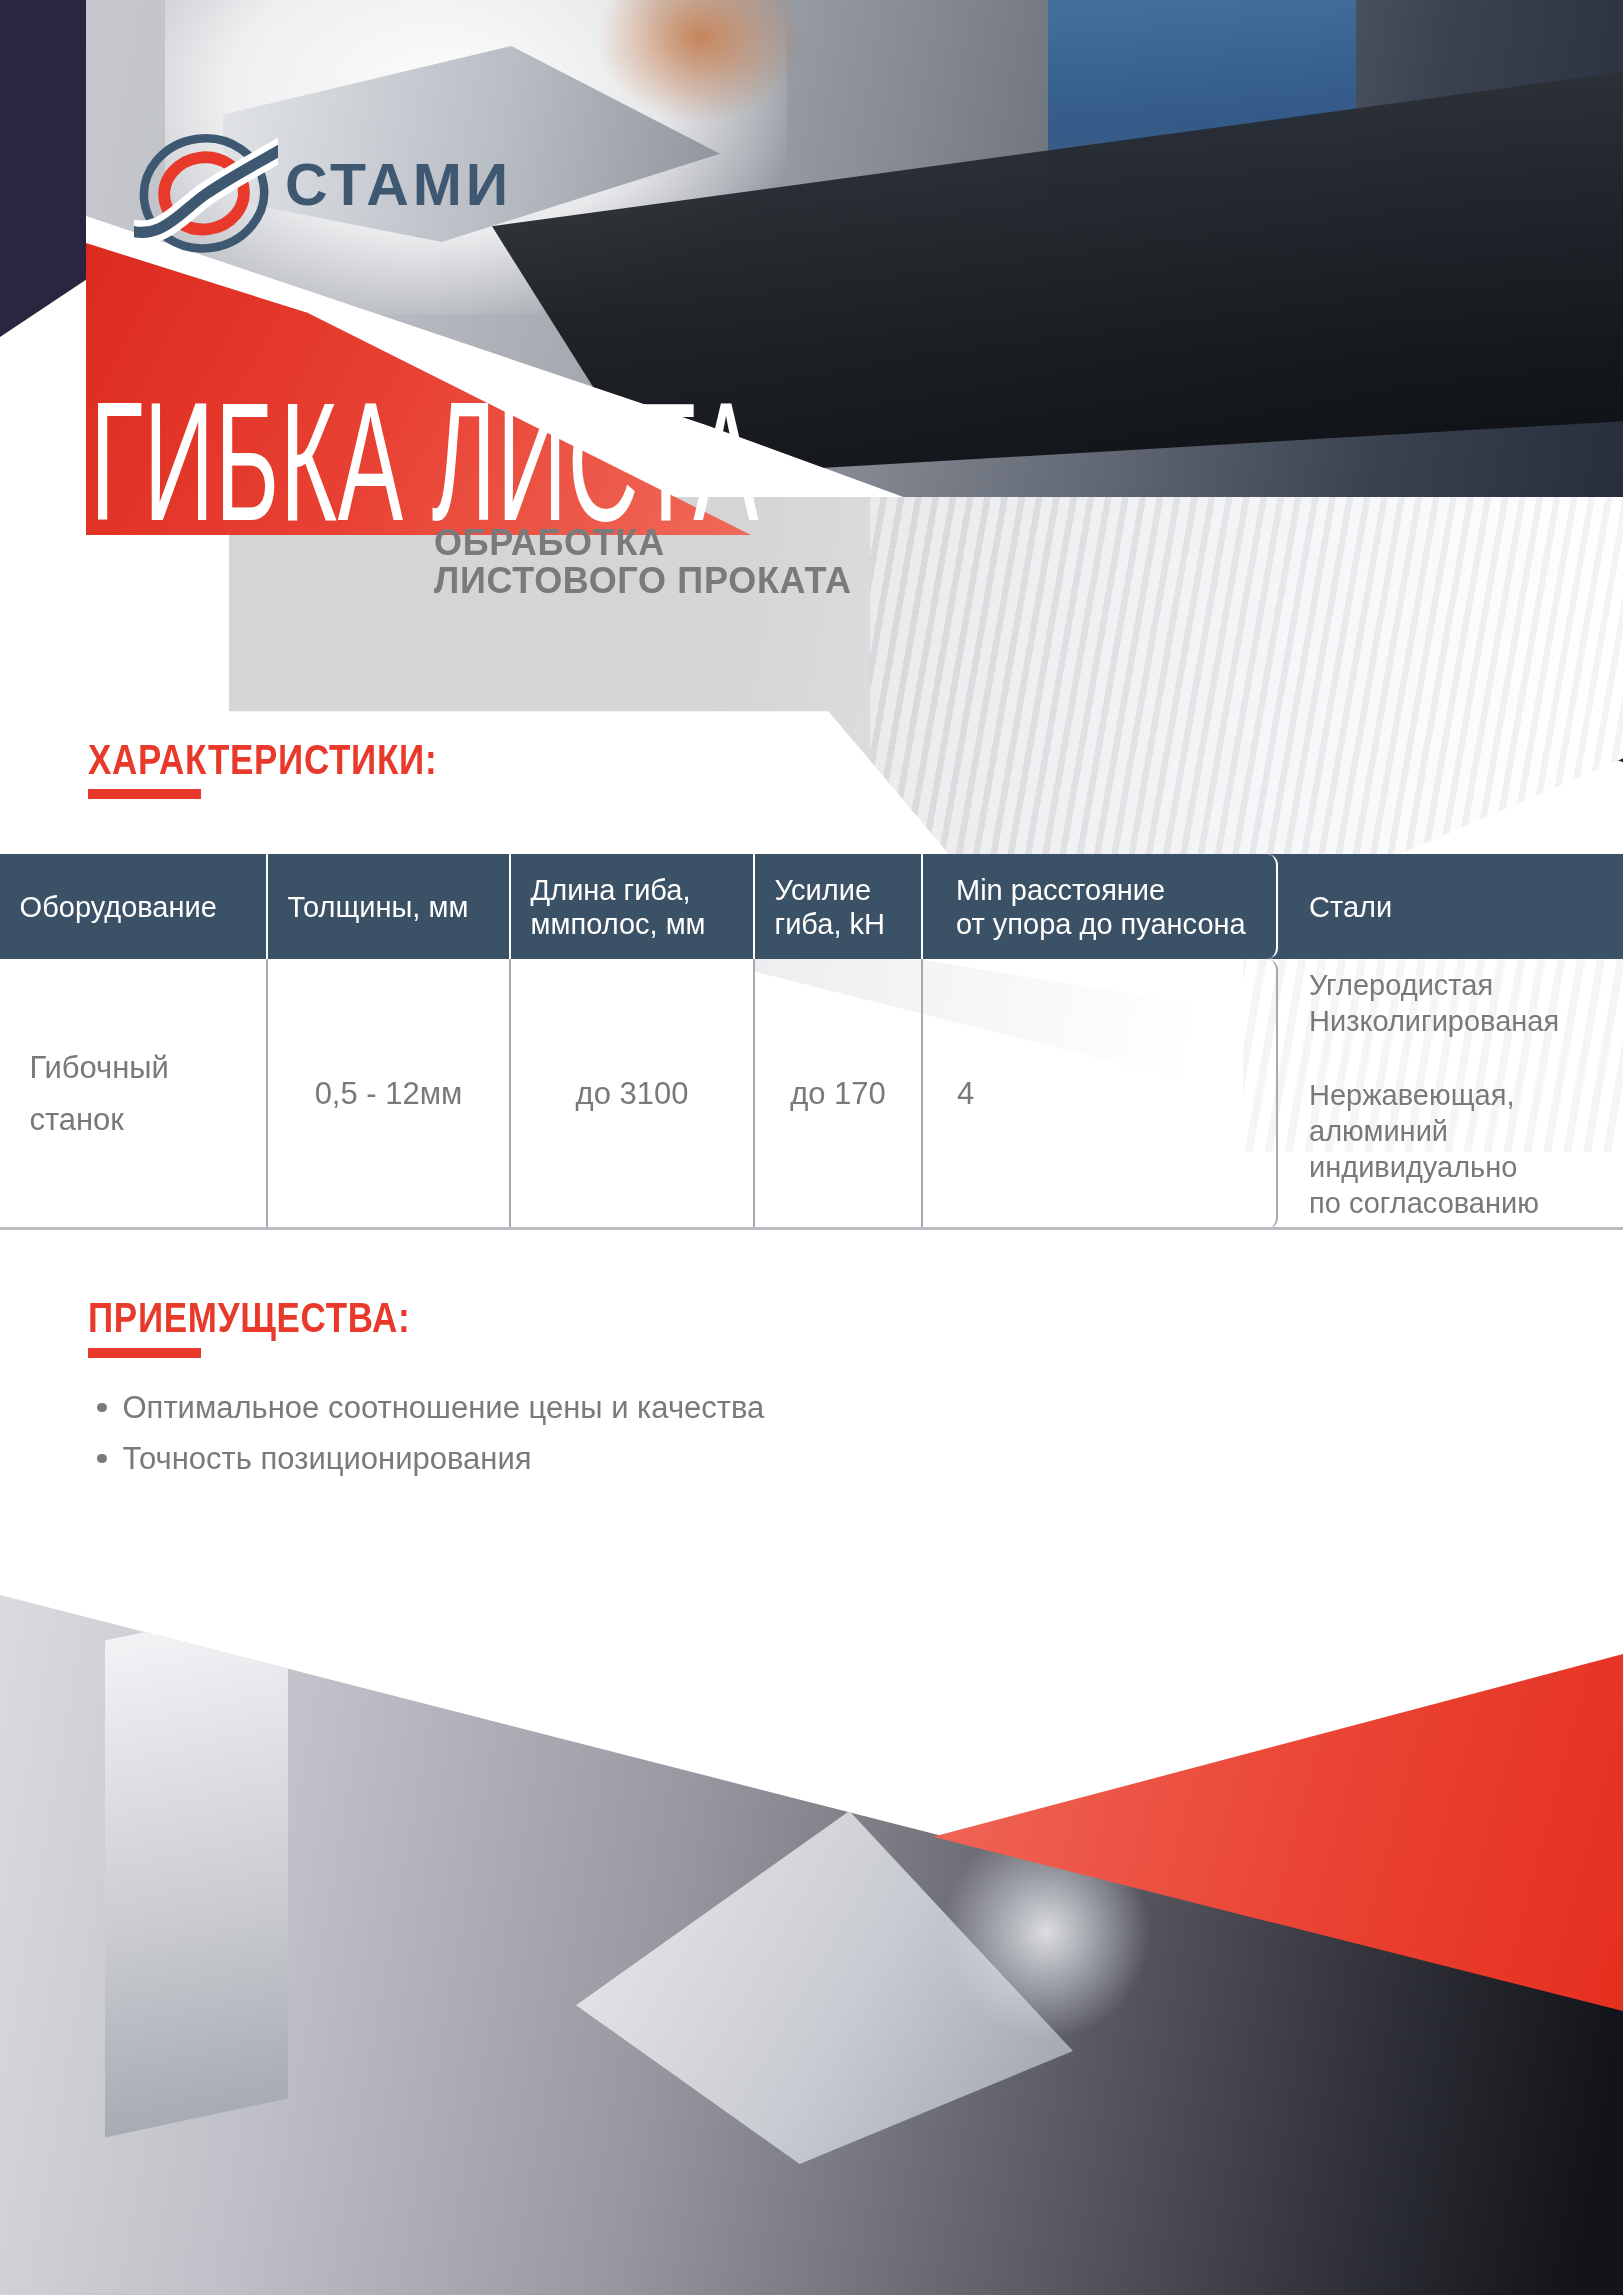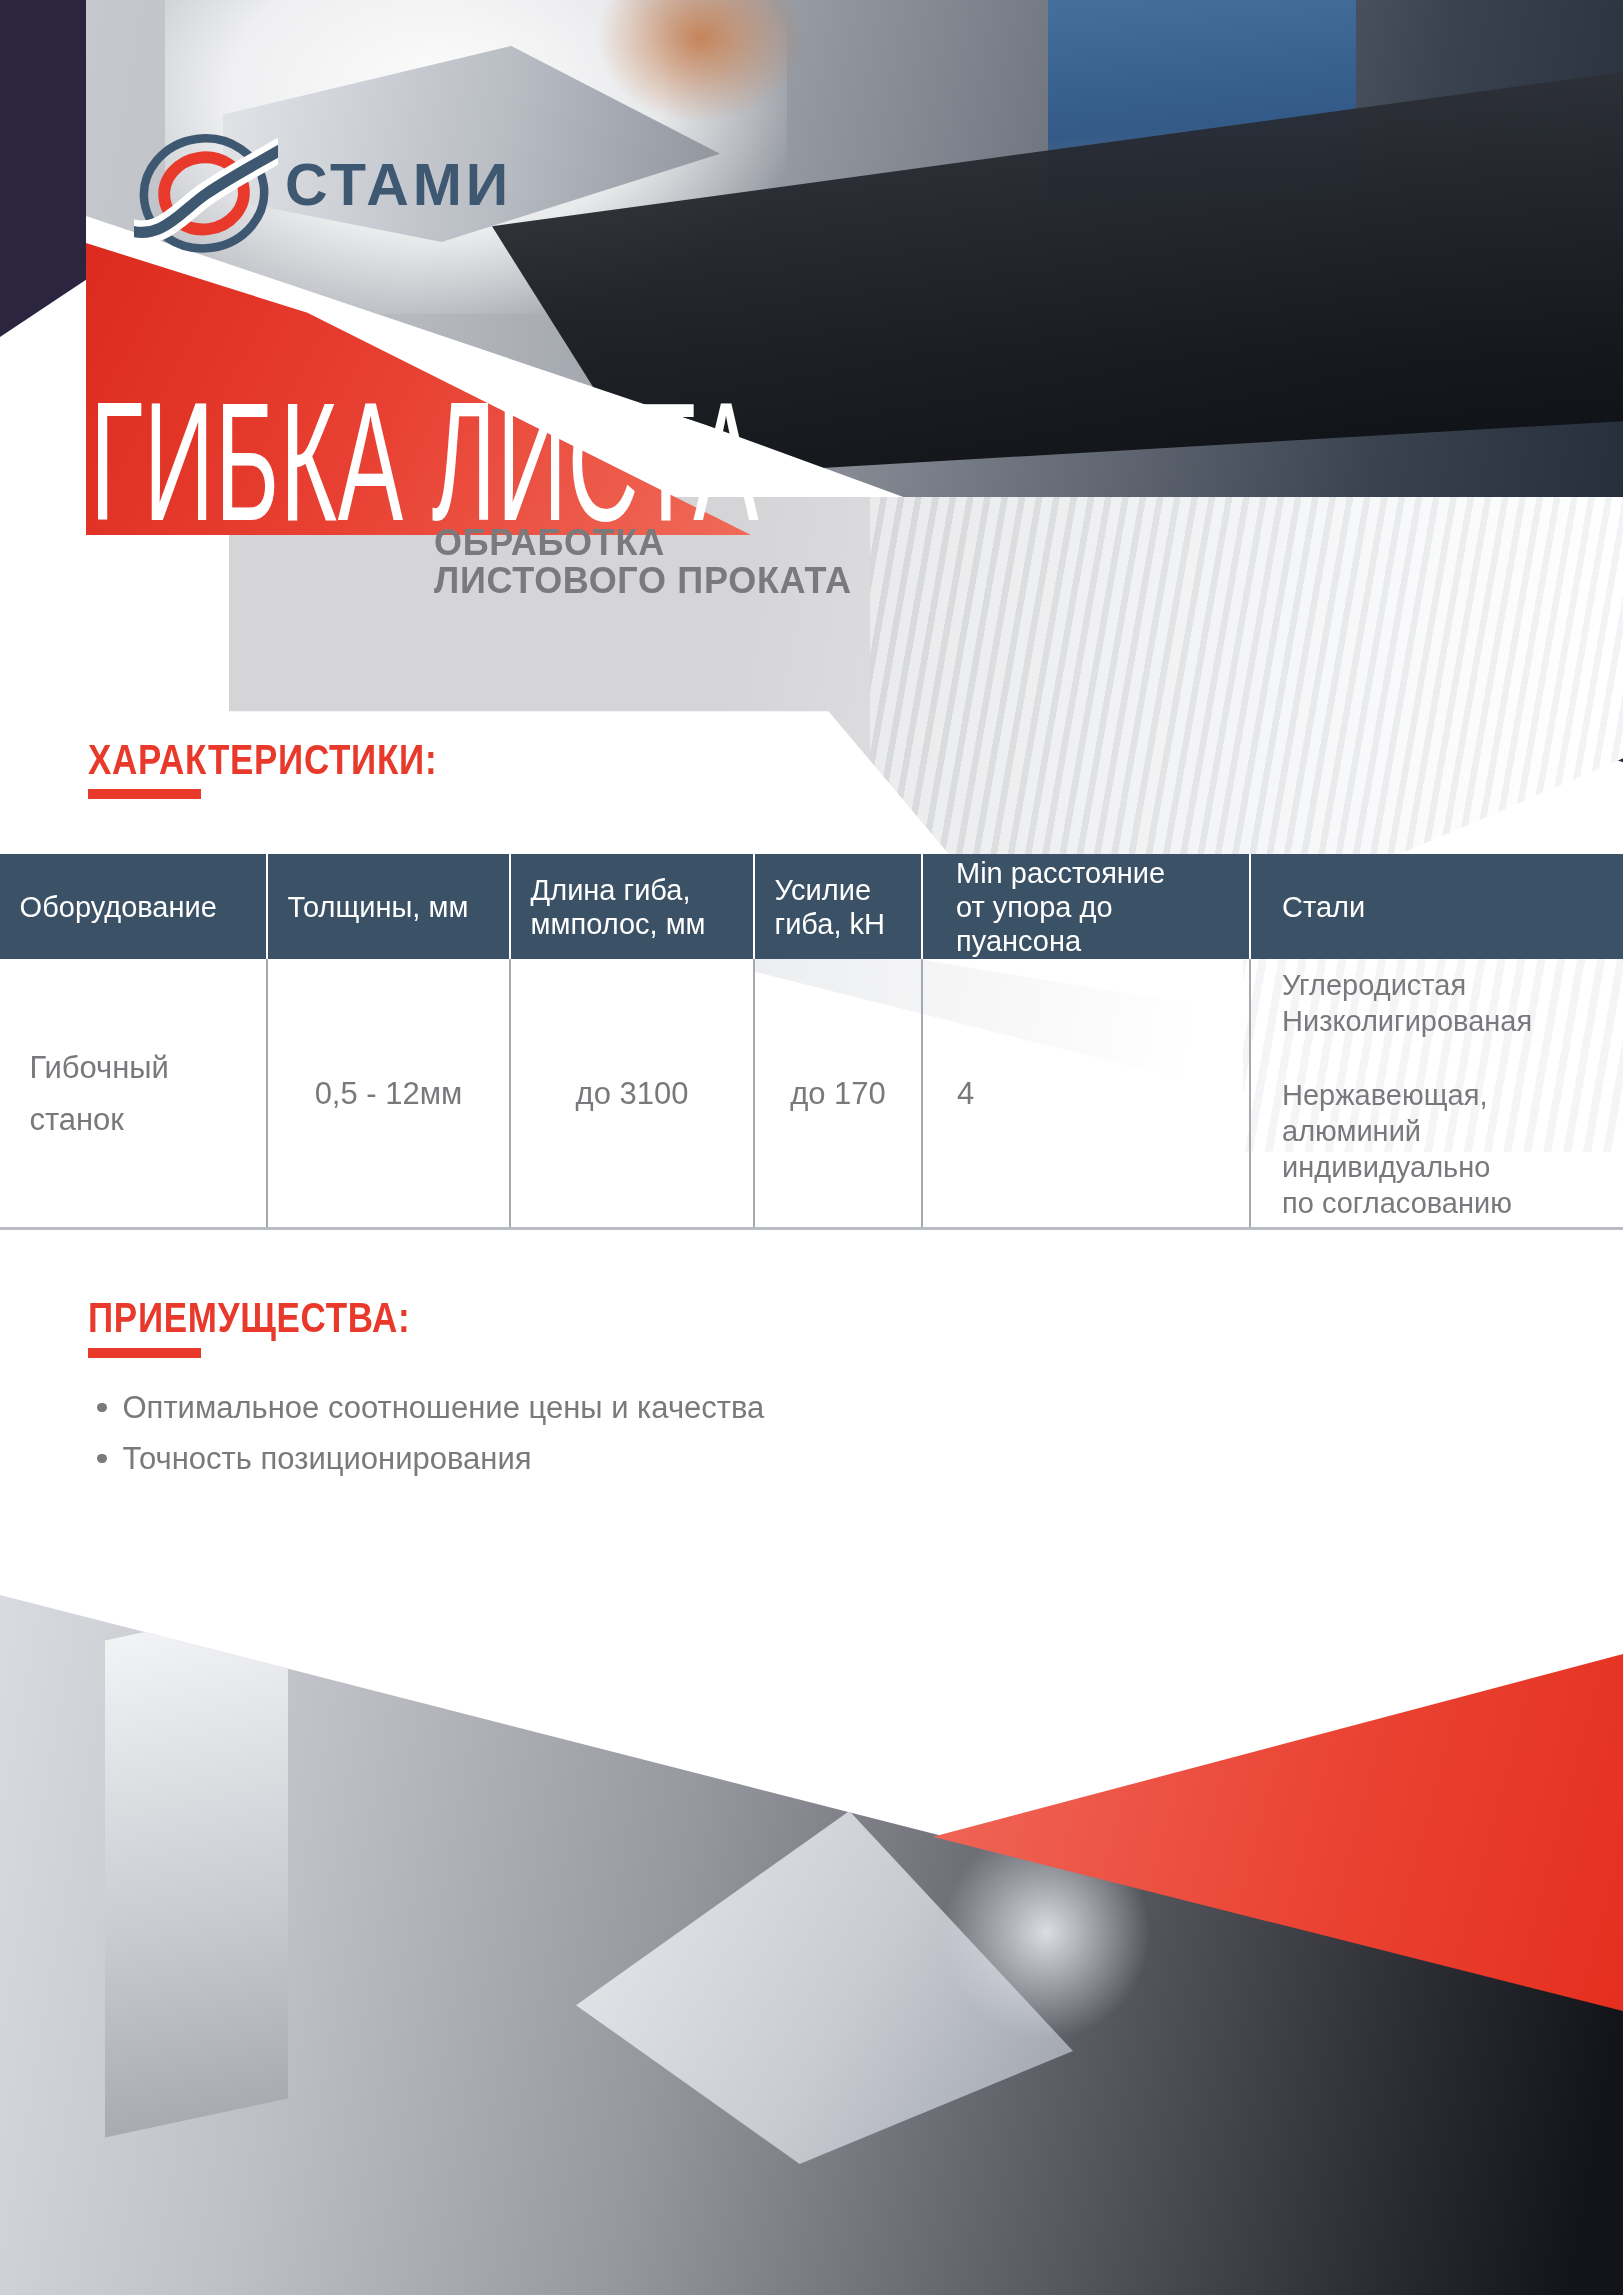--- a/index.html
+++ b/index.html
@@ -63,21 +63,21 @@
   .tbl-streak-a{left:753px;top:932px;width:622px;height:196px;
     background:linear-gradient(100deg,rgba(188,192,198,.28) 0%,rgba(255,255,255,0) 70%);
     clip-path:polygon(0 0,100% 52%,100% 100%,0 20%);}
   .tbl-streak-b{left:1243px;top:936px;width:380px;height:216px;opacity:.5;
     background:repeating-linear-gradient(100deg,rgba(184,188,194,.30) 0 7.9px,rgba(255,255,255,0) 7.9px 19.6px);}
 
   .thead{left:0;top:854px;width:1623px;height:105px;display:flex;background:#3b5166;}
   .th{box-sizing:border-box;display:flex;flex-direction:column;justify-content:center;
     color:#ffffff;font-size:29px;line-height:34px;padding-left:19.6px;padding-right:5.2px;}
   .th:not(:last-child){border-right:2.6px solid #ffffff;}
-  .c1{width:268px;} .c2{width:243px;} .c3{width:244px;} .c4{width:168px;} .c5{width:328px;} .c6{width:327px;}
+  .c1{width:268px;} .c2{width:243px;} .c3{width:244px;} .c4{width:168px;} .c5{width:355px;border-radius:11px;} .c6{width:327px;}
   .th.c5{padding-left:33px;} .th.c6{padding-left:31px;}
 
   .tbody{left:0;top:959px;width:1623px;height:270px;display:flex;color:#77797c;}
   .td{box-sizing:border-box;display:flex;flex-direction:column;justify-content:center;
     font-size:31px;line-height:52px;}
   .td:not(:last-child){border-right:2px solid #a6aab0;}
   .td.c1{padding-left:29.4px;justify-content:center;}
   .td.c2,.td.c3,.td.c4{align-items:center;}
   .td.c5{padding-left:34px;}
   .td.c6{justify-content:center;padding-left:31px;

